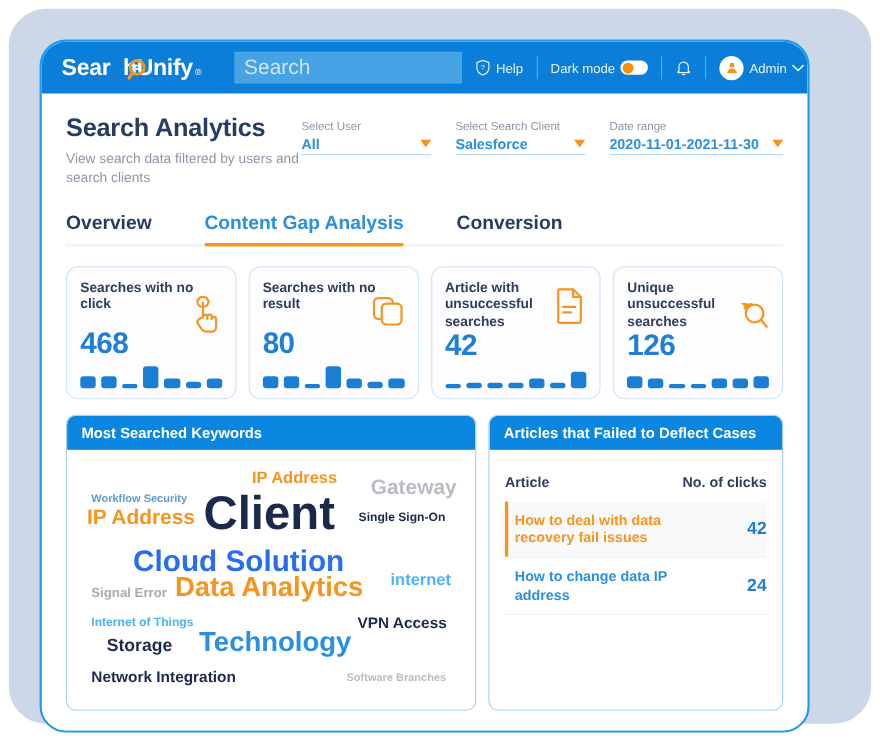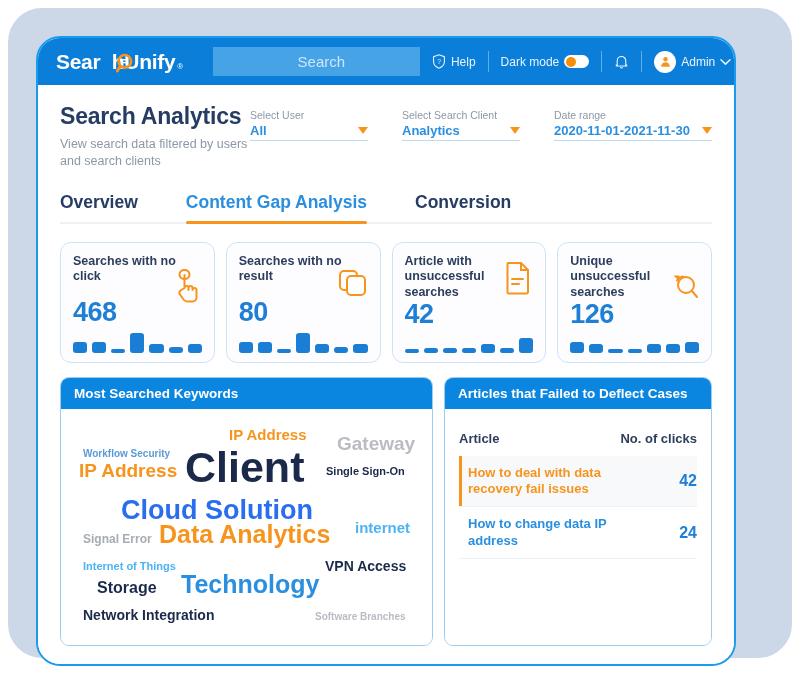--- a/index.html
+++ b/index.html
@@ -67,23 +67,22 @@
     align-items: center;
     padding: 0 9px;
     position: relative;
   }
   .searchbox input {
     flex: 1;
     background: transparent;
     border: none;
     outline: none;
     color: #000000;
-    font-size: 15px;
+    font-size: 19px;
     font-family: "Liberation Sans", sans-serif;
-    text-align: center;
   }
   .searchbox input::placeholder { color: #cde6fa; }
   .nav-right {
     margin-left: auto;
     display: flex;
     align-items: center;
     gap: 0px;
     color: #e8f4fe;
     font-size: 12px;
   }
@@ -129,21 +128,21 @@
     letter-spacing: -0.2px;
   }
   .page-sub {
     margin-top: 6px;
     font-size: 12.5px;
     color: #8d97a6;
     line-height: 1.35;
     max-width: 240px;
   }
 
-  .filters { margin-left: auto; display: flex; gap: 34px; padding-top: 6px; }
+  .filters { margin-left: auto; display: flex; gap: 22px; padding-top: 6px; }
   .filter { min-width: 118px; }
   .filter-label { font-size: 10.5px; color: #8d97a6; margin-bottom: 2px; }
   .filter-value-row {
     display: flex; align-items: center;
     border-bottom: 1.5px solid #bcd9f2;
     padding-bottom: 2px;
   }
   .filter-value {
     font-size: 13px;
     font-weight: 700;
@@ -397,21 +396,21 @@
           <div class="filter">
             <div class="filter-label">Select User</div>
             <div class="filter-value-row">
               <span class="filter-value">All</span>
               <span class="caret"></span>
             </div>
           </div>
           <div class="filter">
             <div class="filter-label">Select Search Client</div>
             <div class="filter-value-row">
-              <span class="filter-value">Analytics</span>
+              <span class="filter-value">Salesforce</span>
               <span class="caret"></span>
             </div>
           </div>
           <div class="filter wide">
             <div class="filter-label">Date range</div>
             <div class="filter-value-row">
               <span class="filter-value">2020-11-01-2021-11-30</span>
               <span class="caret"></span>
             </div>
           </div>

